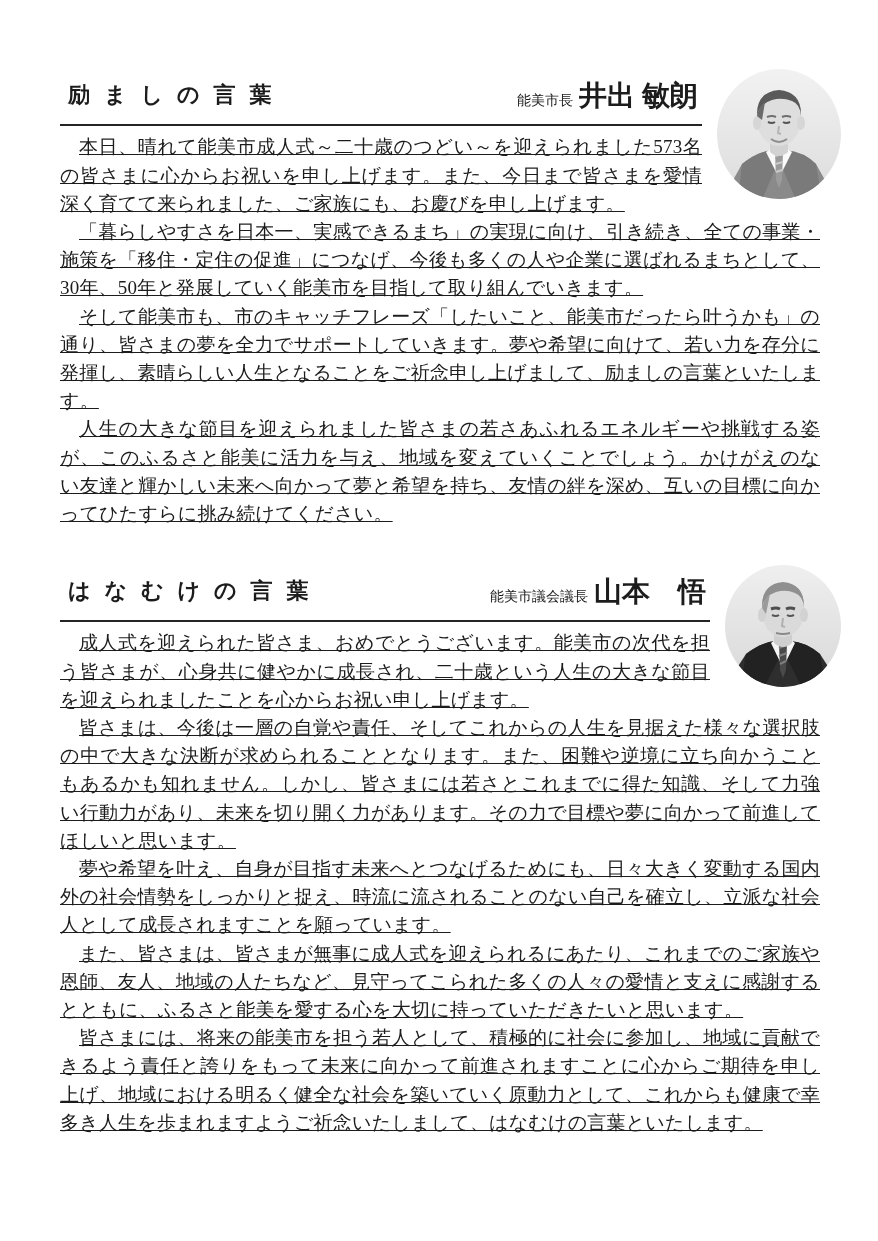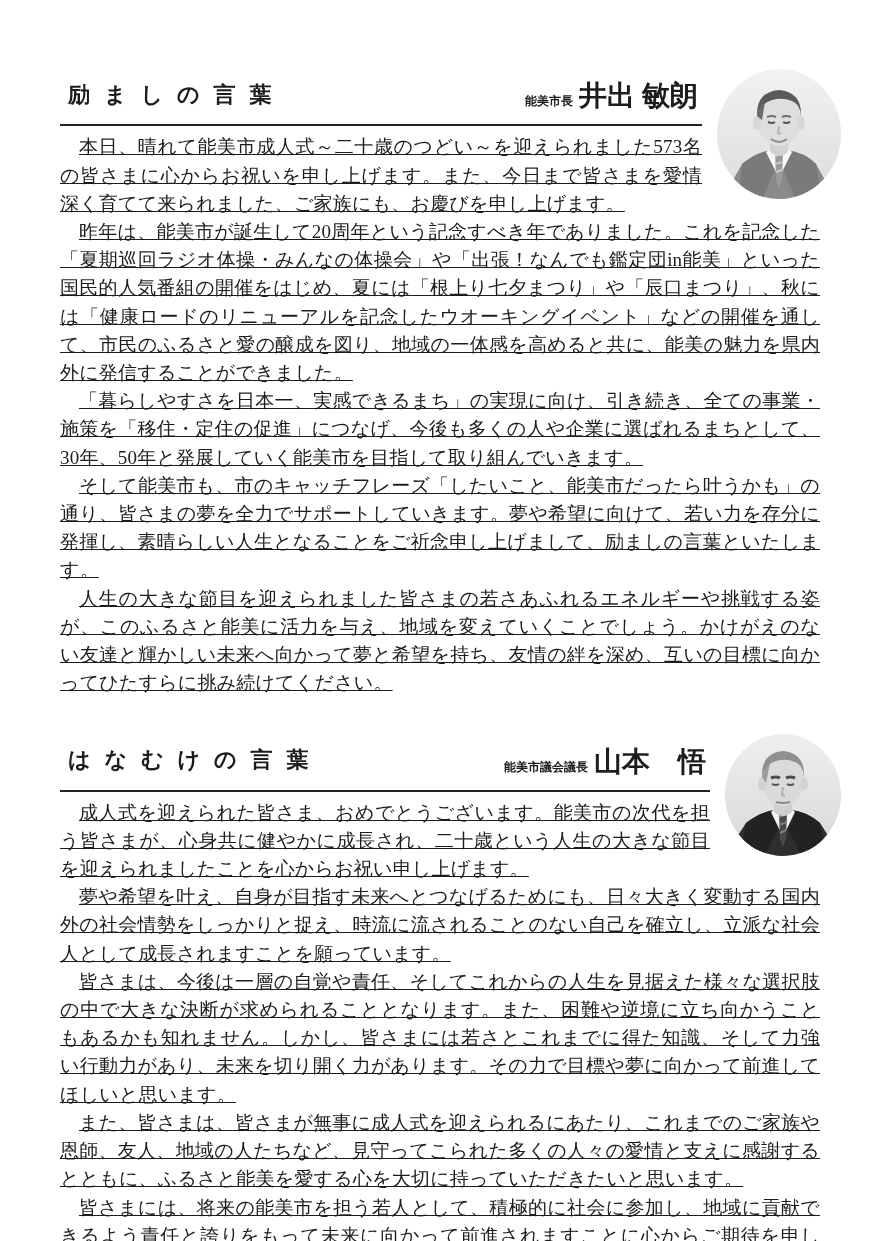--- a/index.html
+++ b/index.html
@@ -34,21 +34,21 @@
   }
   .sec-title {
     margin: 8px;
     font-size: 22px;
     font-weight: bold;
     letter-spacing: 14px;
     line-height: 1.15;
     white-space: nowrap;
   }
   .author { white-space: nowrap; padding-right: 4px; }
-  .author .role { font-size: 12px; font-weight: bold; margin-right: 6px; }
+  .author .role { font-size: 14px; font-weight: normal; margin-right: 6px; }
   .author .name { font-size: 28px; font-weight: bold; }
   .body-text { margin-top: 7px; }
   .body-text p {
     margin: 0;
     font-size: 19px;
     line-height: 28.2px;
     text-align: justify;
     text-indent: 1em;
     letter-spacing: 0.2px;
     text-decoration: underline;
@@ -104,21 +104,20 @@
       </svg>
     </div>
     <header class="sec-head">
       <h1 class="sec-title">励ましの言葉</h1>
       <div class="author">
         <span class="role">能美市長</span><span class="name">井出 敏朗</span>
       </div>
     </header>
     <div class="body-text">
       <p>本日、晴れて能美市成人式～二十歳のつどい～を迎えられました573名の皆さまに心からお祝いを申し上げます。また、今日まで皆さまを愛情深く育てて来られました、ご家族にも、お慶びを申し上げます。</p>
-      <p>昨年は、能美市が誕生して20周年という記念すべき年でありました。これを記念した「夏期巡回ラジオ体操・みんなの体操会」や「出張！なんでも鑑定団in能美」といった国民的人気番組の開催をはじめ、夏には「根上り七夕まつり」や「辰口まつり」、秋には「健康ロードのリニューアルを記念したウオーキングイベント」などの開催を通して、市民のふるさと愛の醸成を図り、地域の一体感を高めると共に、能美の魅力を県内外に発信することができました。</p>
       <p>「暮らしやすさを日本一、実感できるまち」の実現に向け、引き続き、全ての事業・施策を「移住・定住の促進」につなげ、今後も多くの人や企業に選ばれるまちとして、30年、50年と発展していく能美市を目指して取り組んでいきます。</p>
       <p>そして能美市も、市のキャッチフレーズ「したいこと、能美市だったら叶うかも」の通り、皆さまの夢を全力でサポートしていきます。夢や希望に向けて、若い力を存分に発揮し、素晴らしい人生となることをご祈念申し上げまして、励ましの言葉といたします。</p>
       <p>人生の大きな節目を迎えられました皆さまの若さあふれるエネルギーや挑戦する姿が、このふるさと能美に活力を与え、地域を変えていくことでしょう。かけがえのない友達と輝かしい未来へ向かって夢と希望を持ち、友情の絆を深め、互いの目標に向かってひたすらに挑み続けてください。</p>
     </div>
   </section>
 
   <section class="msg">
     <div class="photo">
       <svg width="126" height="124" viewBox="0 0 126 124">
         <defs>
@@ -163,20 +162,20 @@
       </svg>
     </div>
     <header class="sec-head">
       <h1 class="sec-title">はなむけの言葉</h1>
       <div class="author">
         <span class="role">能美市議会議長</span><span class="name">山本　悟</span>
       </div>
     </header>
     <div class="body-text">
       <p>成人式を迎えられた皆さま、おめでとうございます。能美市の次代を担う皆さまが、心身共に健やかに成長され、二十歳という人生の大きな節目を迎えられましたことを心からお祝い申し上げます。</p>
+      <p>皆さまは、今後は一層の自覚や責任、そしてこれからの人生を見据えた様々な選択肢の中で大きな決断が求められることとなります。また、困難や逆境に立ち向かうこともあるかも知れません。しかし、皆さまには若さとこれまでに得た知識、そして力強い行動力があり、未来を切り開く力があります。その力で目標や夢に向かって前進してほしいと思います。</p>
       <p>夢や希望を叶え、自身が目指す未来へとつなげるためにも、日々大きく変動する国内外の社会情勢をしっかりと捉え、時流に流されることのない自己を確立し、立派な社会人として成長されますことを願っています。</p>
-      <p>皆さまは、今後は一層の自覚や責任、そしてこれからの人生を見据えた様々な選択肢の中で大きな決断が求められることとなります。また、困難や逆境に立ち向かうこともあるかも知れません。しかし、皆さまには若さとこれまでに得た知識、そして力強い行動力があり、未来を切り開く力があります。その力で目標や夢に向かって前進してほしいと思います。</p>
       <p>また、皆さまは、皆さまが無事に成人式を迎えられるにあたり、これまでのご家族や恩師、友人、地域の人たちなど、見守ってこられた多くの人々の愛情と支えに感謝するとともに、ふるさと能美を愛する心を大切に持っていただきたいと思います。</p>
       <p>皆さまには、将来の能美市を担う若人として、積極的に社会に参加し、地域に貢献できるよう責任と誇りをもって未来に向かって前進されますことに心からご期待を申し上げ、地域における明るく健全な社会を築いていく原動力として、これからも健康で幸多き人生を歩まれますようご祈念いたしまして、はなむけの言葉といたします。</p>
     </div>
   </section>
 
 </div>
 
 </body></html>

